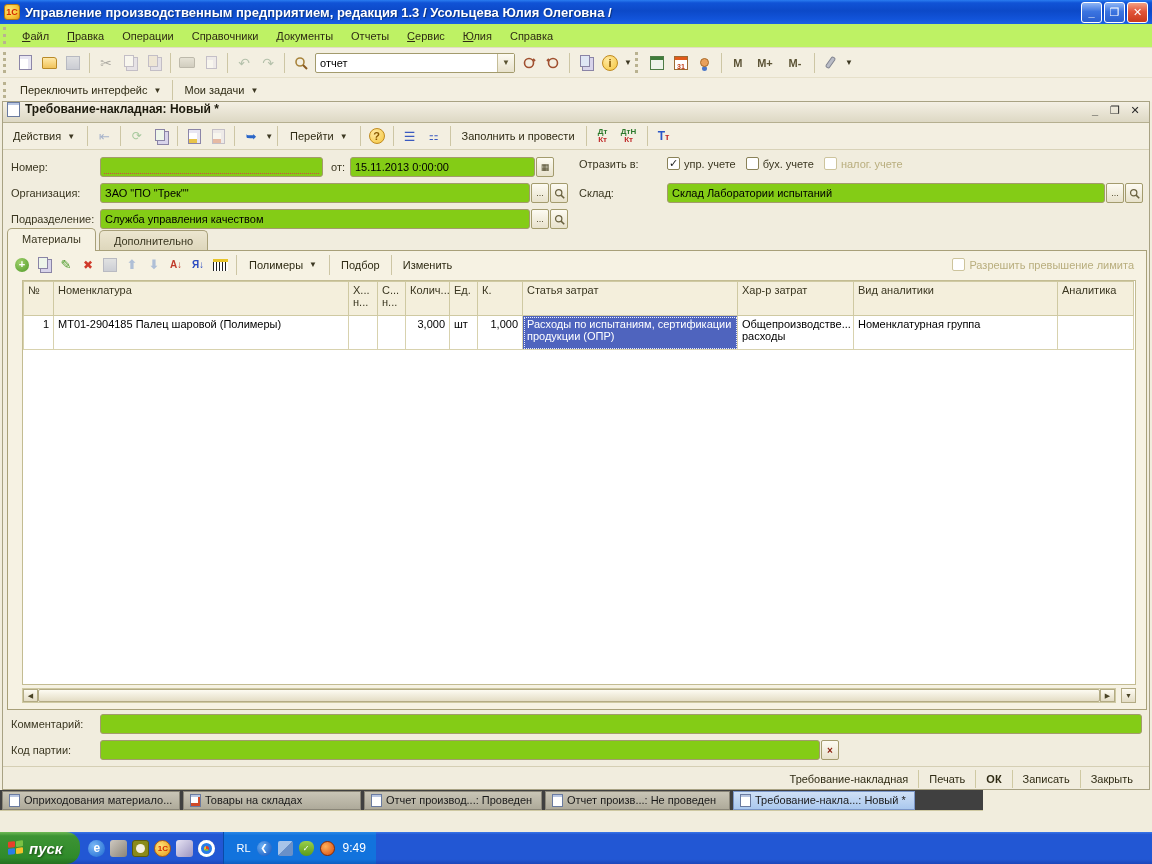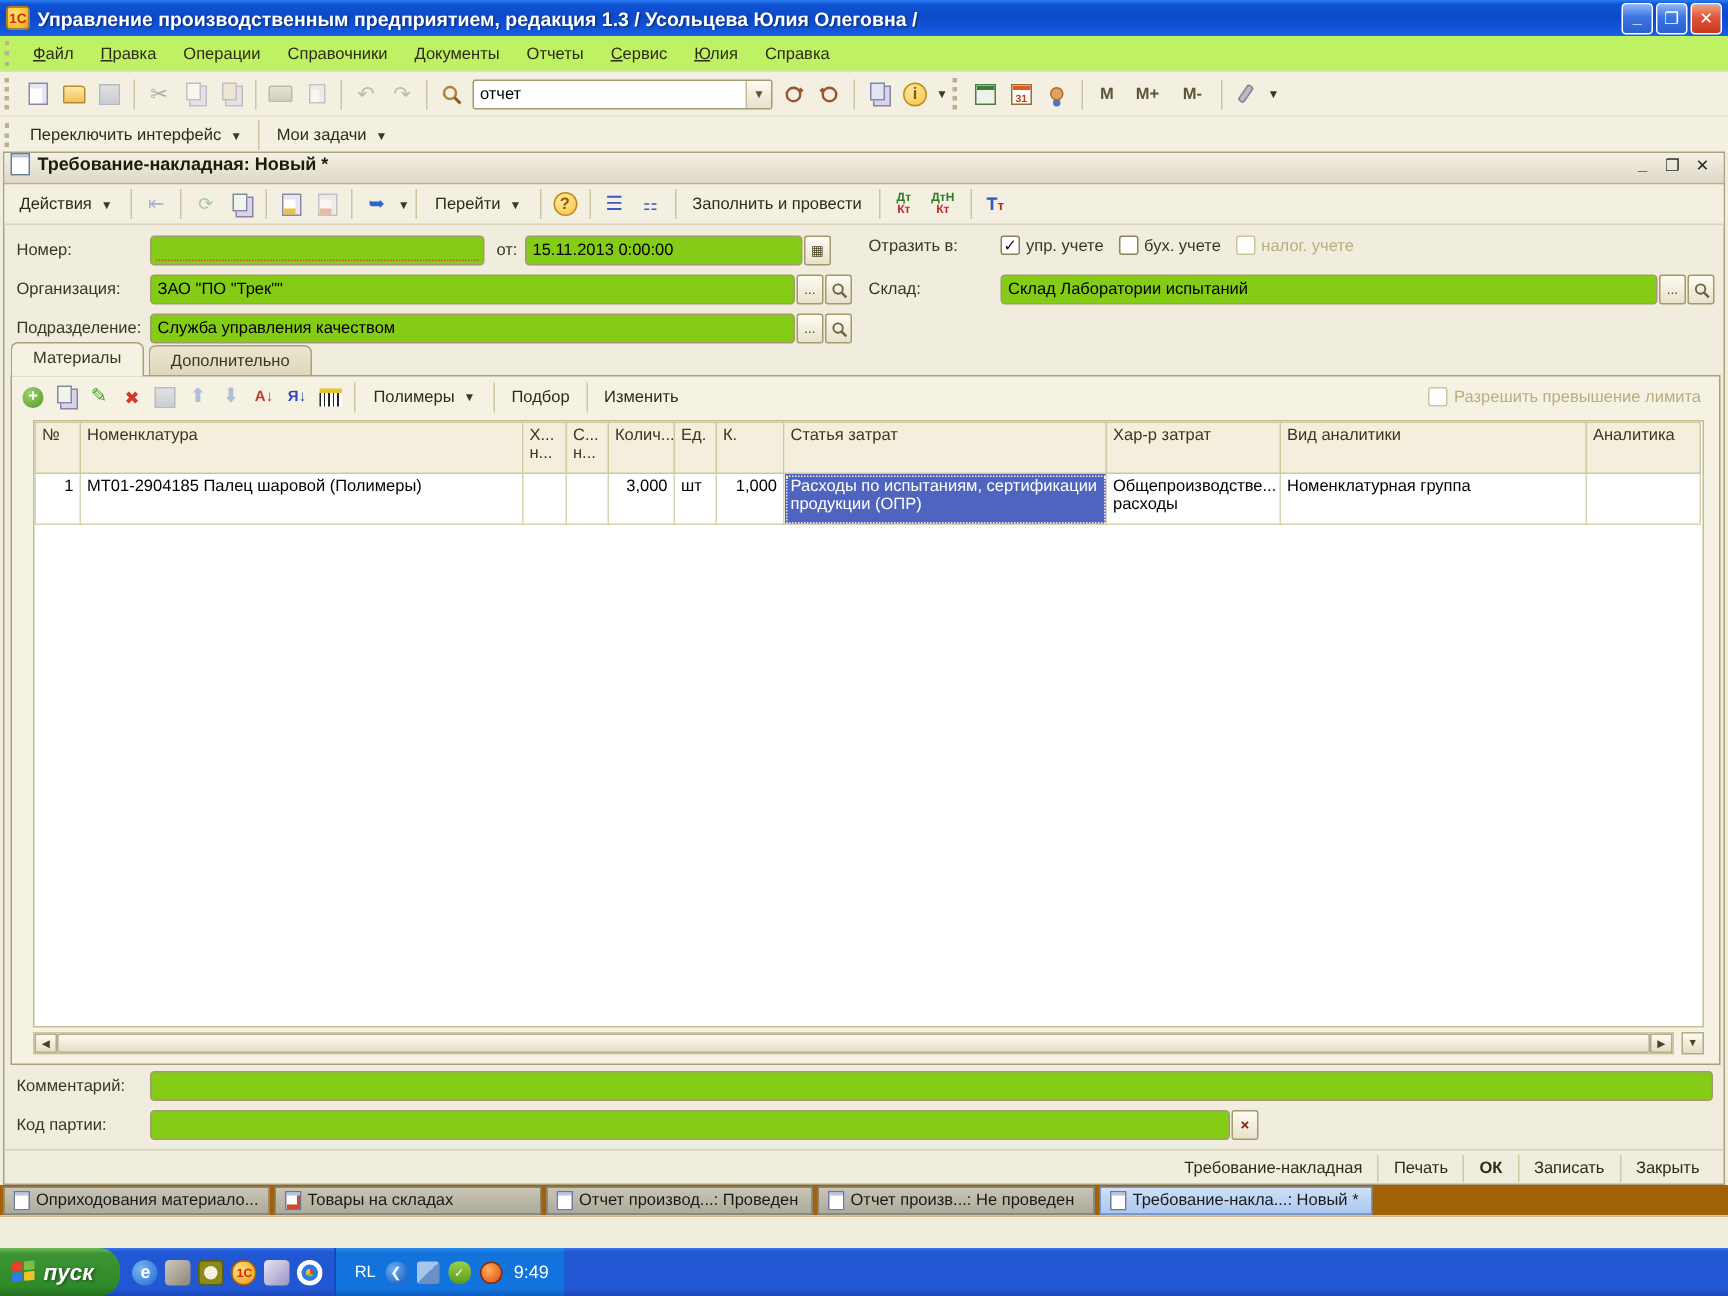--- a/index.html
+++ b/index.html
@@ -107,21 +107,21 @@
   .comment-row { position:absolute; left:0; top:612px; width:100%; }
   .batch-row { position:absolute; left:0; top:638px; width:100%; }
   .btn-row { position:absolute; left:0; top:664px; width:100%; height:25px; border-top:1px solid #d5cfb4;
     display:flex; align-items:center; justify-content:flex-end; padding-right:6px; }
   .fbtn { padding:3px 10px; color:#2f2b14; border-right:1px solid #cfc9a2; }
   .fbtn:last-child { border-right:none; }
   .fbtn.ok { font-weight:bold; }
   .clrbtn { width:18px; height:20px; background:linear-gradient(180deg,#fdfbf2,#e8e2cc); border:1px solid #a39b6d; border-radius:2px; color:#8a2010; font-weight:bold; font-size:10px; display:flex; align-items:center; justify-content:center; margin-left:1px; }
 
   
-  .mdi-tabs { position:absolute; left:0; top:790px; width:1152px; height:21px; background:#a16207; display:flex; align-items:center; gap:3px; padding:0 2px; border-bottom:1px solid #cfc9a2; }
+  .mdi-tabs { position:absolute; left:0; top:790px; width:983px; height:21px; background:#404040; display:flex; align-items:center; gap:3px; padding:0 2px; border-bottom:1px solid #cfc9a2; }
   .mtab { height:19px; display:flex; align-items:center; gap:4px; padding:0 6px; background:linear-gradient(180deg,#c9c5b6,#aeaa9a); border:1px solid #8a8678; color:#1a1a1a; white-space:nowrap; overflow:hidden; }
   .mtab.active { background:linear-gradient(180deg,#cfe0f6,#aac8ee); border:1px solid #7a96c8; }
   .mtabico { width:11px; height:13px; background:#fff; border:1px solid #6a7ba0; box-shadow:inset 0 2px 0 #b8c6e2; flex:none; }
   .mtabico.chart { box-shadow:inset 0 2px 0 #b8c6e2, inset -2px -3px 0 #d04a28; }
 
   
   .statusbar { position:absolute; left:0; top:811px; width:1152px; height:21px; background:#f1eddd; display:flex; align-items:center; padding:0 4px; border-top:1px solid #fff; }
   .statusbar .hint { flex:1; color:#3a3620; }
   .kbdind { width:38px; text-align:center; border:1px solid #cfc9a2; border-radius:2px; padding:2px 0; margin-left:4px; background:#f6f2e3; }
   .kbdind.off { color:#c3b98e; }

